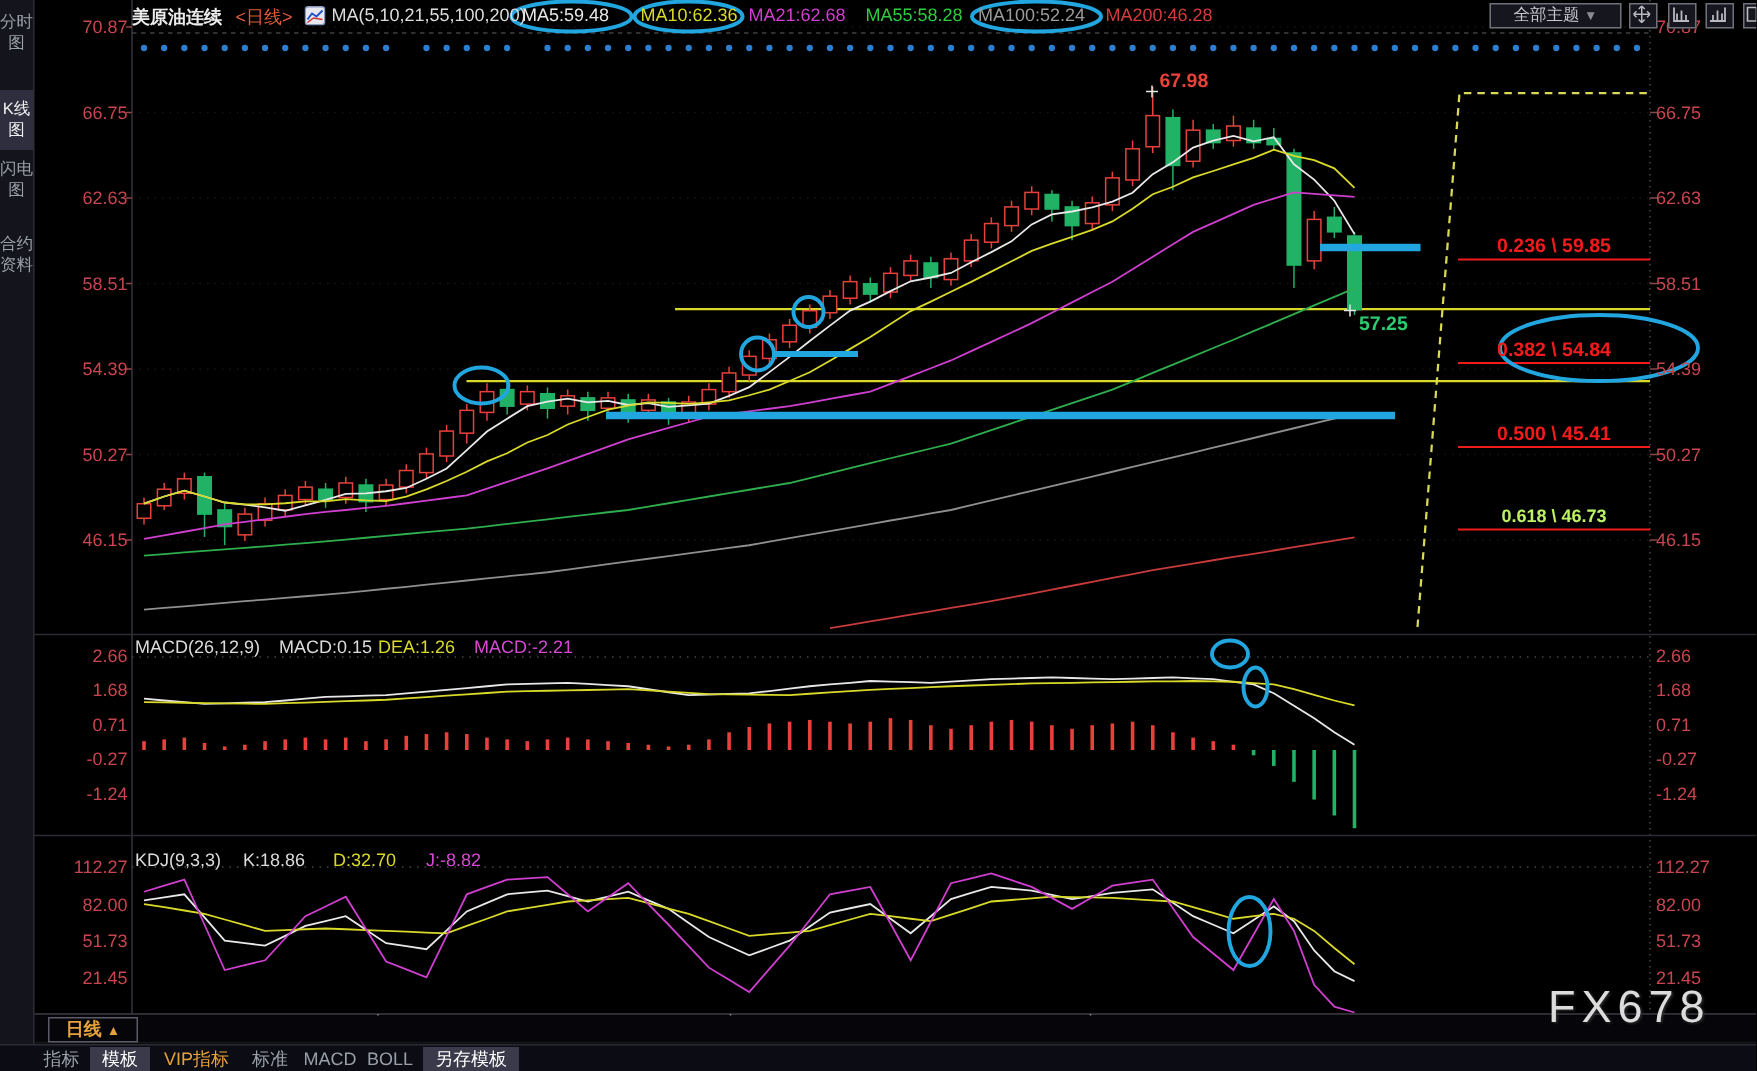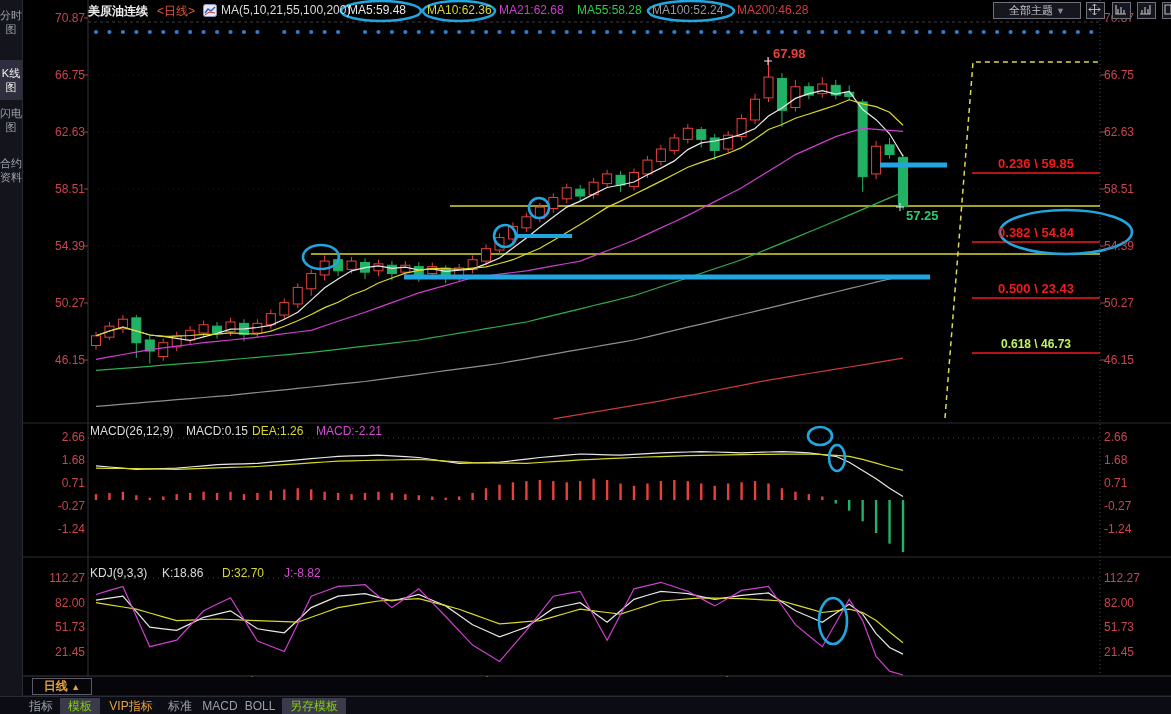--- a/index.html
+++ b/index.html
@@ -12,21 +12,21 @@
              padding:6px 0;cursor:default;}
   .side-item.sel{background:#2e2e3e;color:#f0f0f0;}
   
   .hlabel{position:absolute;top:3px;font-size:12px;white-space:nowrap;z-index:6;}
   .btn{position:absolute;top:2px;height:15px;border:1px solid #70707a;background:#16161e;color:#c8c8d0;
        font-size:11px;line-height:15px;text-align:center;z-index:7;cursor:pointer;margin-left:40px;}
   
   .xaxis-row{position:absolute;left:0;top:677px;width:1171px;height:18px;background:#06060a;z-index:4;}
   .toolbar{position:absolute;left:0;top:696px;width:1171px;height:18px;background:#0c0c14;border-top:1px solid #2c2c34;z-index:6;}
   .tab{position:absolute;top:1px;height:16px;font-size:12px;line-height:16px;color:#9aa0aa;text-align:center;cursor:pointer;}
-  .tab.sel{background:#3a3a4a;color:#84cc16;}
+  .tab.sel{background:#3a3a4a;color:#ffffff;}
   .tab.vip{color:#e6a23c;}
   .period-box{position:absolute;left:32px;top:1px;width:58px;height:15px;border:1px solid #5a5a66;
               color:#e6a23c;font-size:12px;line-height:15px;text-align:center;font-weight:700;cursor:pointer;}
   #labels{position:absolute;left:0;top:0;width:1171px;height:714px;pointer-events:none;z-index:3;}
   svg{position:absolute;left:0;top:0;z-index:2;}
   .watermark{position:absolute;left:1032px;top:655px;font-size:30px;letter-spacing:4px;color:#dcdcdc;
              text-shadow:1px 1px 2px #333;z-index:8;}
 </style>
 </head>
 <body>
@@ -353,21 +353,21 @@
       <ellipse cx="837" cy="458" rx="8" ry="13" stroke="#22a6e0" fill="none" stroke-width="2.6"></ellipse>
       <ellipse cx="833" cy="621" rx="14" ry="23" stroke="#22a6e0" fill="none" stroke-width="2.6"></ellipse>
       <circle cx="505" cy="236" r="11" stroke="#22a6e0" fill="none" stroke-width="2.6"></circle>
       <circle cx="539" cy="208" r="10" stroke="#22a6e0" fill="none" stroke-width="2.6"></circle>
       <path d="M764 61 h8 M768 57 v8" stroke="#e8e8e8" stroke-width="1"></path>
       <path d="M896 207 h8 M900 203 v8" stroke="#e8e8e8" stroke-width="1"></path>
     </svg>
   <div id="labels">
       <span class="abs" style="left: 972px; top: 157px; width: 128px; text-align: center; color: rgb(242, 27, 27); font-weight: 700; font-size: 13px;">0.236 \ 59.85</span>
       <span class="abs" style="left: 972px; top: 226px; width: 128px; text-align: center; color: rgb(242, 27, 27); font-weight: 700; font-size: 13px;">0.382 \ 54.84</span>
-      <span class="abs" style="left: 972px; top: 282px; width: 128px; text-align: center; color: rgb(242, 27, 27); font-weight: 700; font-size: 13px;">0.500 \ 23.43</span>
+      <span class="abs" style="left: 972px; top: 282px; width: 128px; text-align: center; color: rgb(242, 27, 27); font-weight: 700; font-size: 13px;">0.500 \ 45.41</span>
       <span class="abs" style="left: 972px; top: 337px; width: 128px; text-align: center; color: #bef264; font-weight: 700; font-size: 12px;">0.618 \ 46.73</span>
       <span class="abs" style="left: 30px; top: 11px; width: 55px; text-align: right; color: rgb(200, 69, 79);">70.87</span>
       <span class="abs" style="left: 1104px; top: 11px; color: rgb(200, 69, 79);">70.87</span>
       <span class="abs" style="left: 30px; top: 68.0043px; width: 55px; text-align: right; color: rgb(200, 69, 79);">66.75</span>
       <span class="abs" style="left: 1104px; top: 68.0043px; color: rgb(200, 69, 79);">66.75</span>
       <span class="abs" style="left: 30px; top: 125.009px; width: 55px; text-align: right; color: rgb(200, 69, 79);">62.63</span>
       <span class="abs" style="left: 1104px; top: 125.009px; color: rgb(200, 69, 79);">62.63</span>
       <span class="abs" style="left: 30px; top: 182.013px; width: 55px; text-align: right; color: rgb(200, 69, 79);">58.51</span>
       <span class="abs" style="left: 1104px; top: 182.013px; color: rgb(200, 69, 79);">58.51</span>
       <span class="abs" style="left: 30px; top: 239.017px; width: 55px; text-align: right; color: rgb(200, 69, 79);">54.39</span>
@@ -470,13 +470,14 @@
   <div class="toolbar">
     <span class="tab" style="left:24px;width:34px">指标</span>
     <span class="tab sel" style="left:60px;width:40px">模板</span>
     <span class="tab vip" style="left:104px;width:54px">VIP指标</span>
     <span class="tab" style="left:162px;width:36px">标准</span>
     <span class="tab" style="left:202px;width:36px">MACD</span>
     <span class="tab" style="left:242px;width:36px">BOLL</span>
     <span class="tab sel" style="left:282px;width:64px">另存模板</span>
   </div>
 
+  <span class="watermark">FX678</span>
 </div>
 
 </body></html>

